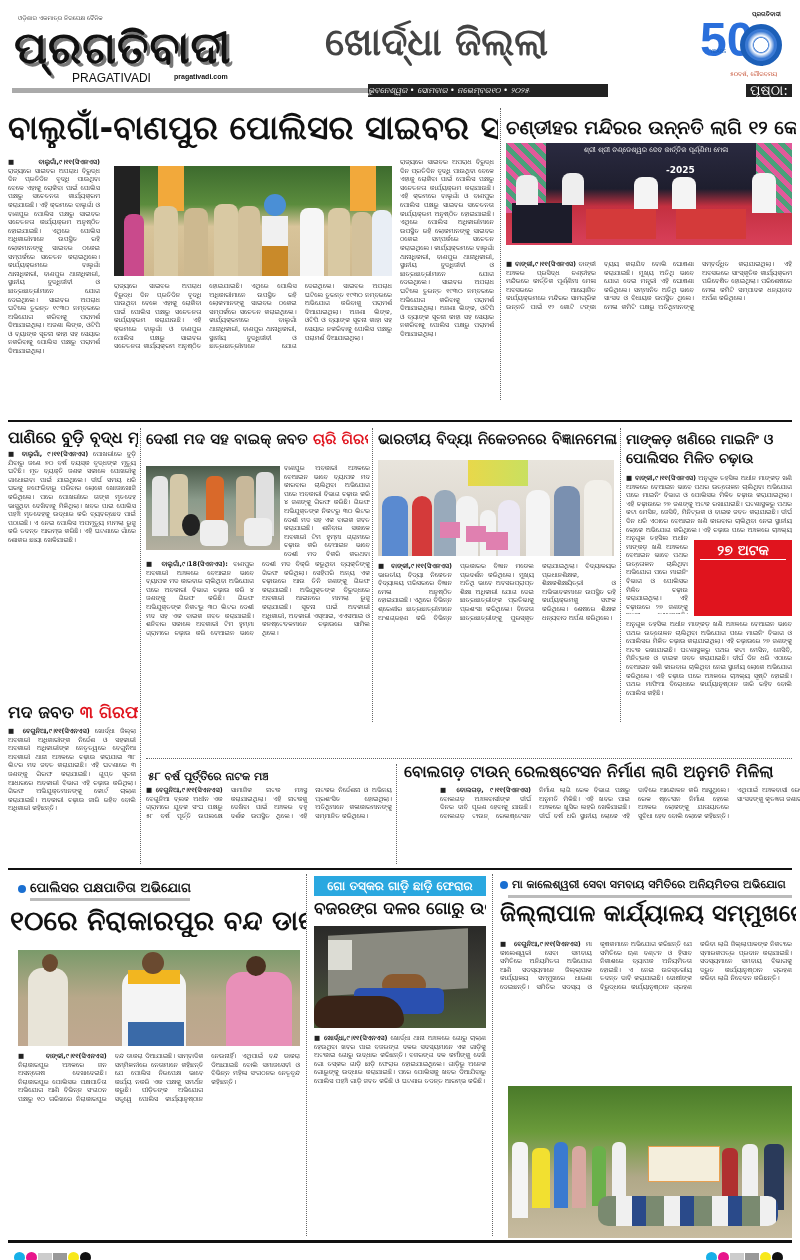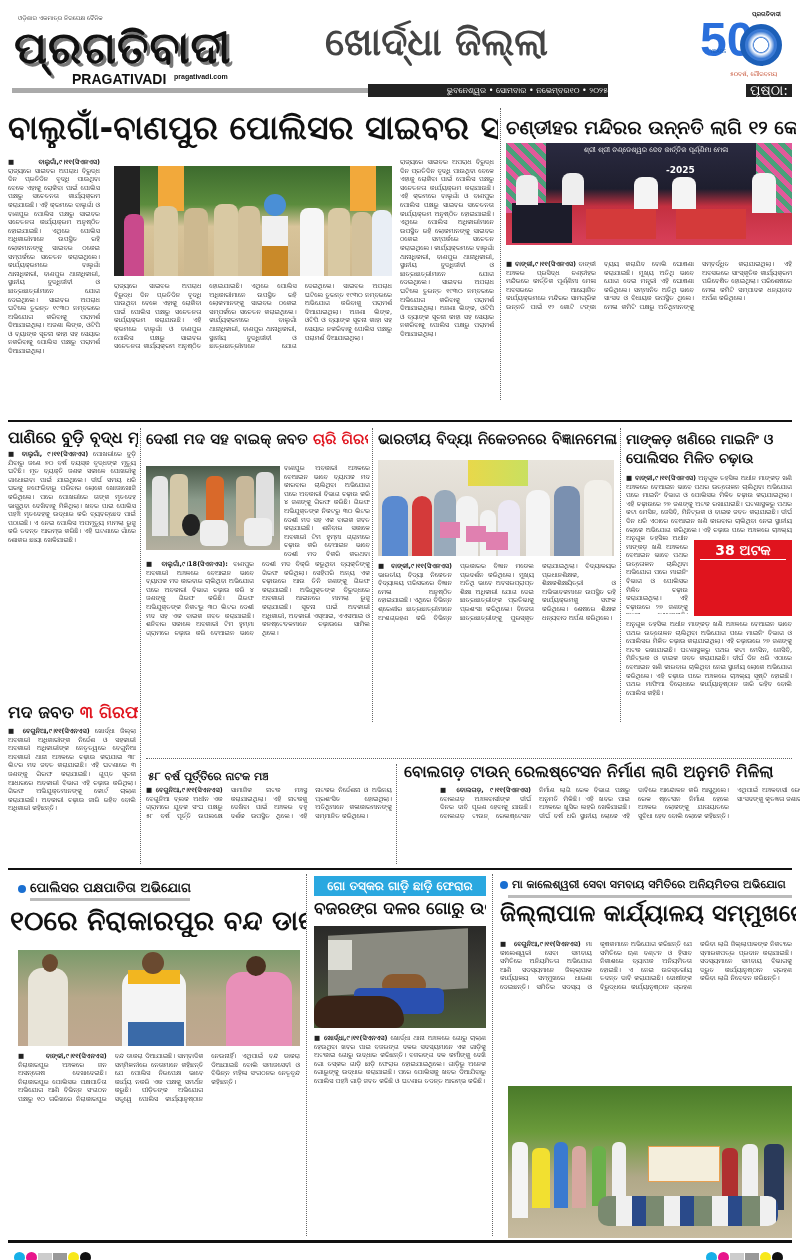--- a/index.html
+++ b/index.html
@@ -1,31 +1,31 @@
 <!DOCTYPE html>
 <html><head>
 <meta charset="utf-8">
 <style>
   * { box-sizing: border-box; margin: 0; padding: 0; }
   body { width: 800px; height: 1260px; background: #fff; font-family: "DejaVu Sans", sans-serif; color: #111; position: relative; overflow: hidden; }
   .abs { position: absolute; }
   .masthead-logo { left: 14px; top: 14px; width: 290px; height: 70px; }
   .logo-tag { font-size: 6px; color: #333; position: absolute; left: 4px; top: 0; }
   .logo-text { position: absolute; left: 0; top: 8px; font-size: 44px; font-weight: bold; color: #111; letter-spacing: 1px; text-shadow: 3px 3px 0 #777; font-family: "DejaVu Serif", serif; }
-  .logo-en { position: absolute; left: 58px; top: 57px; font-size: 14px; font-weight: bold; font-family: "Liberation Sans", sans-serif; text-align: right; }
+  .logo-en { position: absolute; left: 58px; top: 57px; font-size: 12px; font-weight: normal; font-family: "Liberation Sans", sans-serif; text-align: right; }
   .logo-url { position: absolute; left: 160px; top: 59px; font-size: 7px; font-weight: bold; font-family: "Liberation Sans", sans-serif; }
   .district { left: 325px; top: 20px; font-size: 38px; color: #444; font-weight: bold; }
   .anniv { left: 700px; top: 8px; width: 92px; height: 72px; }
   .anniv .fifty { position: absolute; left: 0; top: 4px; font-size: 48px; font-weight: bold; color: #2a6fdb; font-family: "Liberation Sans", sans-serif; }
   .anniv .seal { position: absolute; left: 40px; top: 16px; width: 42px; height: 42px; border-radius: 50%; border: 5px solid #1c5fb8; background: radial-gradient(circle, #fff 30%, #3b7ad4 32%, #fff 40%, #3b7ad4 60%); }
   .anniv .years { position: absolute; left: 10px; top: 40px; font-size: 5px; color: #1c5fb8; }
   .anniv .pub { position: absolute; left: 52px; top: 2px; font-size: 6px; font-weight: bold; }
   .anniv .tag { position: absolute; left: 30px; top: 62px; font-size: 6px; color: #c04020; }
   .greybar { left: 12px; top: 88px; width: 360px; height: 5px; background: #aaa; }
-  .dateline { left: 368px; top: 84px; width: 240px; height: 13px; background: #222; color: #fff; font-size: 8px; text-align: right; line-height: 13px; }
+  .dateline { left: 368px; top: 84px; width: 240px; height: 13px; background: #222; color: #fff; font-size: 8px; text-align: left; line-height: 13px; font-style: italic; }
   .pageno { left: 746px; top: 84px; width: 46px; height: 13px; background: #222; color: #fff; font-size: 14px; text-align: center; line-height: 13px; }
   .hl { font-weight: bold; color: #111; white-space: nowrap; overflow: hidden; }
   .red { color: #e0141e; }
   .body-text { font-size: 6.5px; line-height: 8.6px; color: #222; text-align: justify; overflow: hidden; }
   .byline { font-weight: bold; }
   .vdiv { border-left: 1px dotted #666; }
   .hrule { background: #111; height: 2px; }
   .photo { overflow: hidden; }
   .cols3 { column-count: 3; column-gap: 8px; }
   .cols2 { column-count: 2; column-gap: 8px; }
@@ -167,21 +167,21 @@
 
 <div class="abs vdiv" style="left:620px;top:428px;height:294px;"></div>
 
 <div class="abs hl" style="left:626px;top:430px;width:170px;font-size:14px;white-space:normal;line-height:19px;">ମାଙ୍କଡ଼ ଖଣିରେ ମାଇନିଂ ଓ ପୋଲିସର ମିଳିତ ଚଢ଼ାଉ</div>
 <div class="abs body-text" style="left:626px;top:474px;width:166px;height:60px;">
   <span class="byline">■ ବାଙ୍କୀ,୯।୧୧(ସିଏନଏସ)</span>
   <span>ଅନୁଗୁଳ ତହସିଲ ଅଧୀନ ମାଙ୍କଡ଼ ଖଣି ଅଞ୍ଚଳରେ ବେଆଇନ ଭାବେ ପଥର ଉତ୍ତୋଳନ ଚାଲିଥିବା ଅଭିଯୋଗ ପରେ ମାଇନିଂ ବିଭାଗ ଓ ପୋଲିସର ମିଳିତ ଚଢ଼ାଉ କରାଯାଇଥିଲା। ଏହି ଚଢ଼ାଉରେ ୨୭ ଜଣଙ୍କୁ ଅଟକ ରଖାଯାଇଛି। ଘଟଣାସ୍ଥଳରୁ ପଥର କଟା ମେସିନ, ଜେସିବି, ମିନିଟ୍ରକ ଓ ବାଇକ ଜବତ କରାଯାଇଛି। ଦୀର୍ଘ ଦିନ ଧରି ଏଠାରେ ବେଆଇନ ଖଣି କାରବାର ଚାଲିଥିବା ନେଇ ସ୍ଥାନୀୟ ଲୋକେ ଅଭିଯୋଗ କରିଥିଲେ। ଏହି ଚଢ଼ାଉ ପରେ ଅଞ୍ଚଳରେ ଚାଞ୍ଚଲ୍ୟ ସୃଷ୍ଟି ହୋଇଛି। ପଥର ମାଫିଆ ବିରୋଧରେ କାର୍ଯ୍ୟାନୁଷ୍ଠାନ ଜାରି ରହିବ ବୋଲି ପୋଲିସ କହିଛି।</span>
 </div>
 <div class="abs body-text" style="left:626px;top:534px;width:62px;height:80px;">ଅନୁଗୁଳ ତହସିଲ ଅଧୀନ ମାଙ୍କଡ଼ ଖଣି ଅଞ୍ଚଳରେ ବେଆଇନ ଭାବେ ପଥର ଉତ୍ତୋଳନ ଚାଲିଥିବା ଅଭିଯୋଗ ପରେ ମାଇନିଂ ବିଭାଗ ଓ ପୋଲିସର ମିଳିତ ଚଢ଼ାଉ କରାଯାଇଥିଲା। ଏହି ଚଢ଼ାଉରେ ୨୭ ଜଣଙ୍କୁ ଅଟକ ରଖାଯାଇଛି। ଘଟଣାସ୍ଥଳରୁ ପଥର କଟା ମେସିନ, ଜେସିବି, ମିନିଟ୍ରକ ଓ ବାଇକ ଜବତ କରାଯାଇଛି। ଦୀର୍ଘ ଦିନ ଧରି ଏଠାରେ ବେଆଇନ ଖଣି କାରବାର ଚାଲିଥିବା ନେଇ ସ୍ଥାନୀୟ ଲୋକେ ଅଭିଯୋଗ କରିଥିଲେ। ଏହି ଚଢ଼ାଉ ପରେ ଅଞ୍ଚଳରେ ଚାଞ୍ଚଲ୍ୟ ସୃଷ୍ଟି ହୋଇଛି। ପଥର ମାଫିଆ ବିରୋଧରେ କାର୍ଯ୍ୟାନୁଷ୍ଠାନ ଜାରି ରହିବ ବୋଲି ପୋଲିସ କହିଛି।</div>
 <div class="abs redbox" style="left:694px;top:540px;width:98px;height:76px;">
-  <div style="font-size:14px;padding-top:2px;border-bottom:1px solid #fff;margin:0 6px;">38 ଅଟକ</div>
+  <div style="font-size:14px;padding-top:2px;border-bottom:1px solid #fff;margin:0 6px;">୨୭ ଅଟକ</div>
 </div>
 <div class="abs body-text" style="left:626px;top:620px;width:166px;height:100px;">ଅନୁଗୁଳ ତହସିଲ ଅଧୀନ ମାଙ୍କଡ଼ ଖଣି ଅଞ୍ଚଳରେ ବେଆଇନ ଭାବେ ପଥର ଉତ୍ତୋଳନ ଚାଲିଥିବା ଅଭିଯୋଗ ପରେ ମାଇନିଂ ବିଭାଗ ଓ ପୋଲିସର ମିଳିତ ଚଢ଼ାଉ କରାଯାଇଥିଲା। ଏହି ଚଢ଼ାଉରେ ୨୭ ଜଣଙ୍କୁ ଅଟକ ରଖାଯାଇଛି। ଘଟଣାସ୍ଥଳରୁ ପଥର କଟା ମେସିନ, ଜେସିବି, ମିନିଟ୍ରକ ଓ ବାଇକ ଜବତ କରାଯାଇଛି। ଦୀର୍ଘ ଦିନ ଧରି ଏଠାରେ ବେଆଇନ ଖଣି କାରବାର ଚାଲିଥିବା ନେଇ ସ୍ଥାନୀୟ ଲୋକେ ଅଭିଯୋଗ କରିଥିଲେ। ଏହି ଚଢ଼ାଉ ପରେ ଅଞ୍ଚଳରେ ଚାଞ୍ଚଲ୍ୟ ସୃଷ୍ଟି ହୋଇଛି। ପଥର ମାଫିଆ ବିରୋଧରେ କାର୍ଯ୍ୟାନୁଷ୍ଠାନ ଜାରି ରହିବ ବୋଲି ପୋଲିସ କହିଛି।</div>
 
 <div class="abs" style="left:146px;top:758px;width:646px;border-top:1px dotted #666;"></div>
 
 <div class="abs hl" style="left:148px;top:770px;width:120px;font-size:11px;">୫୮ ବର୍ଷ ପୂର୍ତ୍ତିରେ ନାଟକ ମଞ୍ଚସ୍ଥ</div>
 <div class="abs body-text cols3" style="left:146px;top:786px;width:246px;height:76px;">
   <span class="byline">■ ବେଗୁନିଆ,୯।୧୧(ସିଏନଏସ)</span>
   <span>ବେଗୁନିଆ ବ୍ଲକ ଅଧୀନ ଏକ ଗ୍ରାମରେ ଯୁବକ ସଂଘ ପକ୍ଷରୁ ୫୮ ବର୍ଷ ପୂର୍ତ୍ତି ଉପଲକ୍ଷେ ସାମାଜିକ ନାଟକ ମଞ୍ଚସ୍ଥ କରାଯାଇଥିଲା। ଏହି ନାଟକକୁ ଦେଖିବା ପାଇଁ ଅଞ୍ଚଳର ବହୁ ଦର୍ଶକ ଉପସ୍ଥିତ ଥିଲେ। ଏହି ନାଟକର ନିର୍ଦ୍ଦେଶନା ଓ ଅଭିନୟ ପ୍ରଶଂସିତ ହୋଇଥିଲା। ଅତିଥିମାନେ କଳାକାରମାନଙ୍କୁ ସମ୍ମାନିତ କରିଥିଲେ।</span>
 </div>

